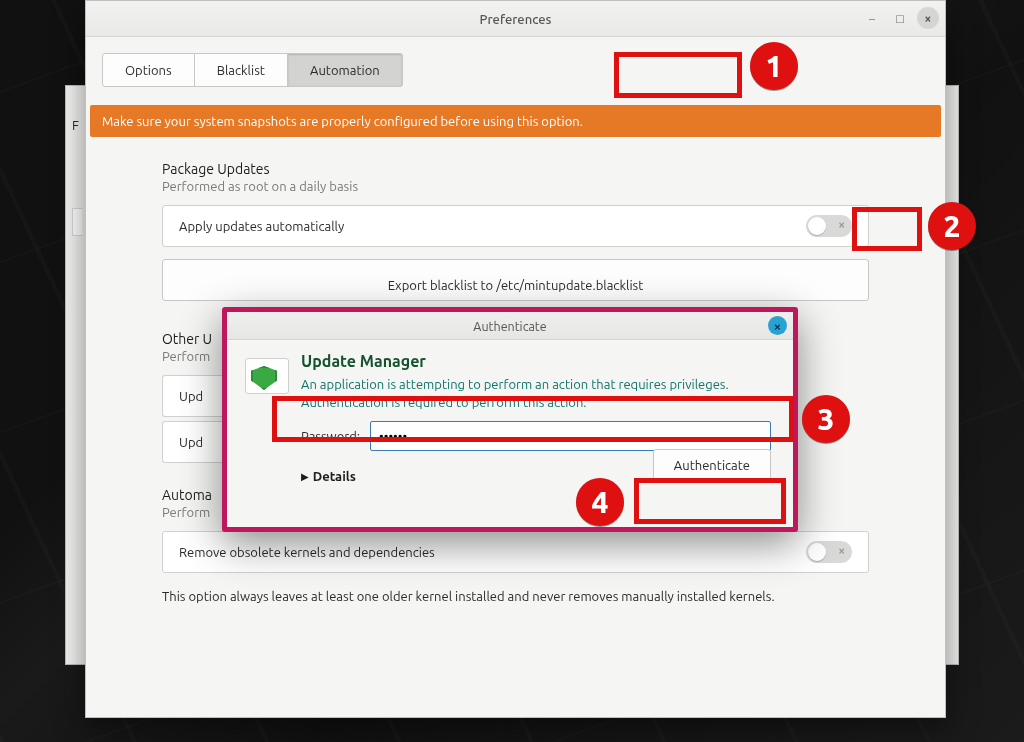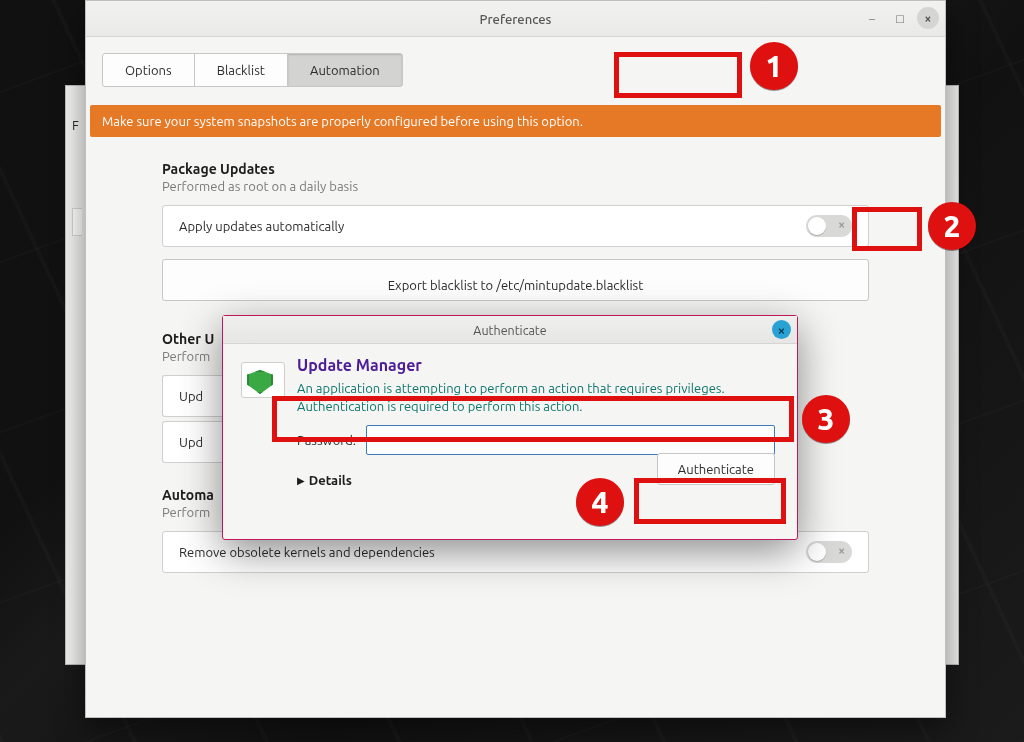--- a/index.html
+++ b/index.html
@@ -42,21 +42,21 @@
   .tab:first-child{ border-radius:3px 0 0 3px; margin-left:0;}
   .tab:last-child{ border-radius:0 3px 3px 0;}
   .tab.active { background:#d3d3d2; box-shadow:inset 0 1px 2px rgba(0,0,0,0.15); }
 
   .warnbar {
     margin:0 4px; background:#e67926; color:#fff; font-size:13px;
     padding:9px 12px; border-radius:2px;
   }
 
   .section { margin:24px 76px 0 76px; }
-  .sec-title { font-weight:700; font-size:14px; color:#1d1d1d; }
+  .sec-title { font-weight:400; font-size:14px; color:#1d1d1d; }
   .sec-sub { font-size:13px; color:#7a7a78; margin-top:2px; }
 
   .row {
     margin-top:12px; border:1px solid #d0d0cf; border-radius:3px; background:#fff;
     padding:13px 16px; font-size:13px; color:#2b2b2b; display:flex; align-items:center; justify-content:space-between;
     height:42px;
   }
   .row.btn { justify-content:center; cursor:pointer; background:#fdfdfd; }
   .toggle {
     width:46px; height:22px; border-radius:11px; background:#d9d9d8; position:relative; cursor:pointer;
@@ -69,22 +69,22 @@
   
   .redbox { position:absolute; border:5px solid #df1010; pointer-events:none; }
   .numcircle {
     position:absolute; width:48px; height:48px; border-radius:50%; background:#df1010;
     color:#fff; font-weight:800; font-size:30px; display:flex; align-items:center; justify-content:center;
     box-shadow:0 1px 0 rgba(0,0,0,0.4);
   }
 
   
   .authwin {
-    position:absolute; left:222px; top:315px; width:576px; height:225px;
-    background:#f5f5f4; border:1px solid #be185d; box-shadow:0 12px 40px rgba(0,0,0,0.45);
+    position:absolute; left:222px; top:307px; width:576px; height:225px;
+    background:#f5f5f4; border:5px solid #be185d; box-shadow:0 12px 40px rgba(0,0,0,0.45);
     border-radius:3px;
   }
   .authwin .abar {
     height:28px; background:linear-gradient(#efefee,#e6e6e5); border-bottom:1px solid #d5d5d4;
     display:flex; align-items:center; justify-content:center; position:relative;
   }
   .authwin .abar .atitle{ font-size:12.5px; color:#555; }
   .authwin .abar .aclose{
     position:absolute; right:6px; top:4px; width:19px; height:19px; border-radius:50%;
     background:#2aa1d3; color:#003a57; font-weight:700; font-size:13px; display:flex; align-items:center; justify-content:center; cursor:pointer;
@@ -92,21 +92,21 @@
   .authbody { padding:12px 22px 12px 18px; position:relative; }
   .authicon {
     position:absolute; left:18px; top:18px; width:44px; height:36px;
   }
   .authicon .card{ position:absolute; inset:0; background:#fefefe; border:1px solid #cfcfce; border-radius:3px;}
   .authicon .shield{
     position:absolute; left:6px; top:8px; width:26px; height:24px; background:#3aa843;
     clip-path: polygon(50% 0%, 100% 20%, 100% 60%, 50% 100%, 0% 60%, 0% 20%);
     box-shadow:inset 0 0 0 2px #2e8a36;
   }
-  .authhead { margin-left:56px; font-weight:700; font-size:16px; color:#4c1d95; }
+  .authhead { margin-left:56px; font-weight:700; font-size:16px; color:#14532d; }
   .authmsg { margin-left:56px; margin-top:6px; font-size:13px; color:#0f766e; line-height:1.35; max-width:470px; }
   .pwdrow { margin-left:56px; margin-top:10px; display:flex; align-items:center; gap:10px; }
   .pwdrow label{ font-size:13px; color:#2b2b2b; }
   .pwdrow input{
     flex:1; height:30px; border:1px solid #3b7bb5; outline:none; padding:0 8px; font-size:13px;
     background:#fefefe; border-radius:2px;
   }
   .details { margin-left:56px; margin-top:18px; font-size:13px; color:#1d1d1d; font-weight:700; display:flex; align-items:center; gap:4px; cursor:pointer;}
   .details .tri{ font-size:10px; }
   .authbtns { position:absolute; right:22px; bottom:14px; display:flex; gap:10px;}
@@ -178,20 +178,21 @@
     <div class="sec-sub">Perform</div>
     <div class="row">
       <span>Remove obsolete kernels and dependencies</span>
       <div class="toggle">
         <div class="knob"></div>
         <div class="xmark">×</div>
       </div>
     </div>
   </div>
 
+  <div class="footnote">This option always leaves at least one older kernel installed and never removes manually installed kernels.</div>
 </div>
 
 <div class="authwin">
   <div class="abar">
     <div class="atitle">Authenticate</div>
     <div class="aclose">×</div>
   </div>
   <div class="authbody">
     <div class="authicon">
       <div class="card"></div>

